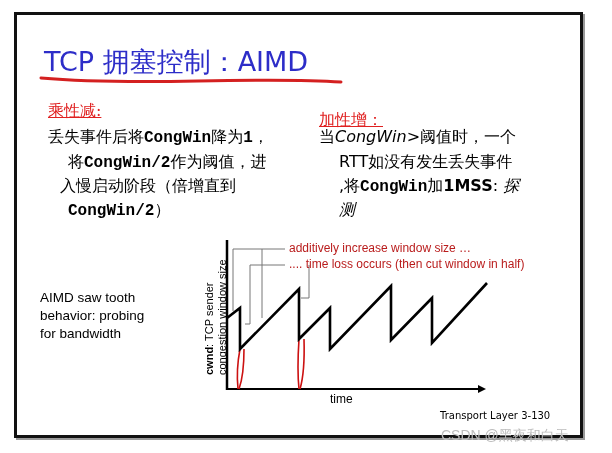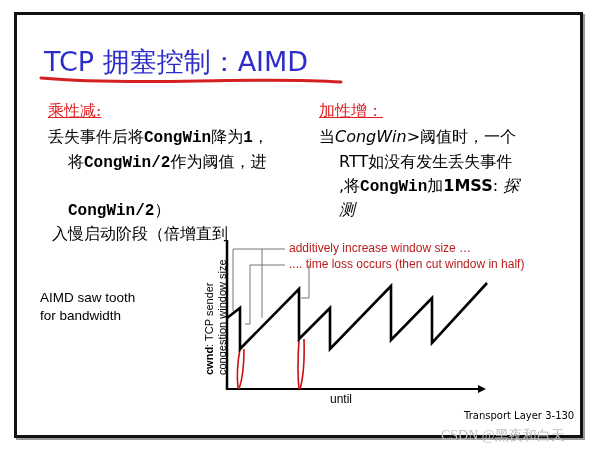--- a/index.html
+++ b/index.html
@@ -8,64 +8,65 @@
   .title { position:absolute; left:44px; top:44px; font-family:"DejaVu Sans", sans-serif; font-size:27px; color:#2d2dc8; letter-spacing:0px; white-space:nowrap; }
   .title-underline { position:absolute; left:38px; top:74px; }
   .section-head { position:absolute; font-family:"DejaVu Serif", serif; font-size:16px; color:#e02020; text-decoration:underline; }
   .body-text { position:absolute; font-family:"DejaVu Sans", sans-serif; font-size:16px; color:#000; line-height:21px; white-space:nowrap;text-align:center; }
   .mono { font-family:"Liberation Mono", "DejaVu Sans Mono", monospace; font-weight:bold; }
   .ital { font-style:italic; }
   .caption { position:absolute; left:40px; top:289px; width:125px; text-align:left; font-family:"Liberation Sans", sans-serif; font-size:13.5px; line-height:18px; color:#000; }
   .ylabel { position:absolute; left:203px; top:375px; transform-origin:0 0; transform:rotate(-90deg); font-family:"Liberation Sans", sans-serif; font-size:11px; line-height:13px; color:#000; white-space:nowrap; }
   .annot { position:absolute; font-family:"Liberation Sans", sans-serif; font-size:12px; color:#b91c1c; white-space:nowrap;text-align:right; }
   .xlabel { position:absolute; left:330px; top:392px; font-family:"Liberation Sans", sans-serif; font-size:12px; color:#000; }
-  .footer { position:absolute; left:440px; top:410px; font-family:"DejaVu Sans", sans-serif; font-size:10px; color:#000; white-space:nowrap;margin-left:24px; }
-  .watermark { position:absolute; left:441px; top:427px; font-family:Liberation Serif, serif; font-size:14px; color:#bdbdbd; white-space:nowrap; }
+  .footer { position:absolute; left:440px; top:410px; font-family:"DejaVu Sans", sans-serif; font-size:10px; color:#000; white-space:nowrap; }
+  .watermark { position:absolute; left:441px; top:427px; font-family:Liberation Sans, sans-serif; font-size:14px; color:#bdbdbd; white-space:nowrap; }
   svg.chart { position:absolute; left:0; top:0; }
 </style>
 </head>
 <body>
 
 <div class="slide-frame"></div>
 
 <div class="title">TCP 拥塞控制：AIMD</div>
 <svg class="title-underline" width="320" height="12" viewBox="0 0 320 12">
   <path d="M3 4 Q 60 9 160 7 T 303 8" stroke="#d42020" stroke-width="3" fill="none" stroke-linecap="round"></path>
 </svg>
 
 <div class="section-head" style="left:48px;top:101px;">乘性减:</div>
 <div class="body-text" style="left:48px;top:126px;">
   <span>丢失事件后将</span><span class="mono">CongWin</span><span>降为</span><span class="mono">1</span><span>，</span>
 </div>
 <div class="body-text" style="left:68px;top:151px;">
   <span>将</span><span class="mono">CongWin/2</span><span>作为阈值，进</span>
 </div>
-<div class="body-text" style="left:52px;top:175px;margin-top:48px;">
+<div class="body-text" style="left:60px;top:175px;">
   <span>入慢启动阶段（倍增直到</span>
 </div>
 <div class="body-text" style="left:68px;top:199px;">
   <span class="mono">CongWin/2</span><span>）</span>
 </div>
 
-<div class="section-head" style="left:319px;top:101px;">加性增：</div>
+<div class="section-head" style="left:319px;top:110px;">加性增：</div>
 <div class="body-text" style="left:319px;top:126px;">
   <span>当</span><span class="ital">CongWin</span><span>&gt;阈值时，一个</span>
 </div>
 <div class="body-text" style="left:339px;top:151px;">
   <span>RTT</span><span>如没有发生丢失事件</span>
 </div>
 <div class="body-text" style="left:339px;top:175px;">
   <span>,将</span><span class="mono">CongWin</span><span>加</span><span style="font-weight:bold">1MSS</span><span>: </span><span class="ital">探</span>
 </div>
 <div class="body-text" style="left:339px;top:199px;">
   <span class="ital">测</span>
 </div>
 
 <div class="caption">
   <div>AIMD saw tooth</div>
+  <div>behavior: probing</div>
   <div>for bandwidth</div>
 </div>
 
 <div class="ylabel">
   <div><b>cwnd</b><span>:  TCP sender</span></div>
   <div>congestion window size</div>
 </div>
 
 <svg class="chart" width="612" height="453" viewBox="0 0 612 453">
 
@@ -85,16 +86,16 @@
     <path d="M239 389 Q 244 375 244 349"></path>
     <path d="M299 389 Q 297 370 299 339"></path>
     <path d="M300 389 Q 305 372 304 339"></path>
   </g>
 
   <polyline fill="none" stroke="#000" stroke-width="2.6" stroke-linejoin="miter" points="227,318 240,308 240,349 299,289 299,339 330,308 330,349 391,286 391,340 432,298 432,343 487,283"></polyline>
 </svg>
 
 <div class="annot" style="left:289px;top:241px;">additively increase window size …</div>
 <div class="annot" style="left:289px;top:257px;">.... time loss occurs (then cut window in half)</div>
-<div class="xlabel">until</div>
+<div class="xlabel">time</div>
 
 <div class="footer">Transport Layer  3-130</div>
 <div class="watermark">CSDN @黑夜和白天</div>
 
 </body></html>

